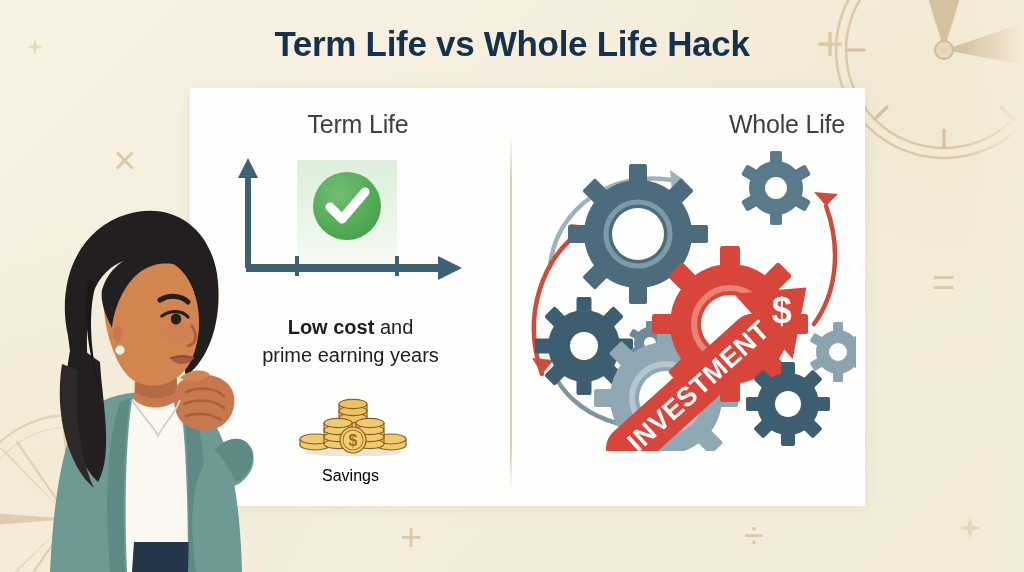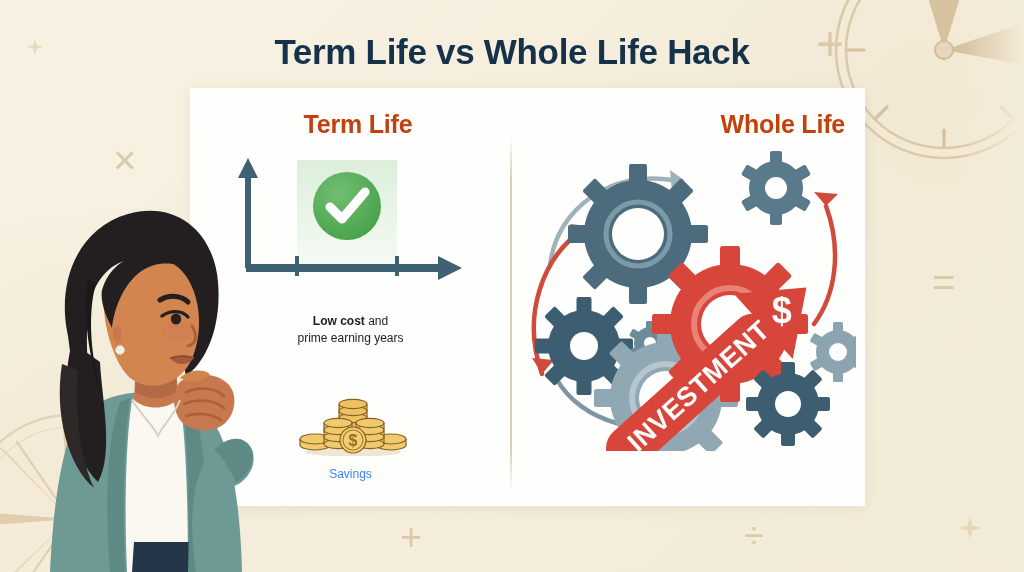--- a/index.html
+++ b/index.html
@@ -47,22 +47,22 @@
     width: 675px;
     height: 418px;
     background: #FEFEFC;
     box-shadow: 0 2px 14px rgba(120,105,75,0.10);
   }
 
   .panel-title {
     position: absolute;
     top: 22px;
     font-size: 25px;
-    font-weight: bold;
-    color: #c2410c;
+    font-weight: normal;
+    color: #404040;
     letter-spacing: -0.2px;
     text-align: center;
   }
   #title-term  { left: 18px;  width: 300px; }
   #title-whole { left: 355px; width: 300px; text-align: right; }
 
   #divider {
     position: absolute;
     left: 320px;
     top: 48px;
@@ -74,53 +74,52 @@
   
   #page-title {
     position: absolute;
     left: 0; top: 24px;
     width: 1024px;
     text-align: center;
     font-size: 35px;
     font-weight: bold;
     color: #16324A;
     letter-spacing: -0.3px;
-    margin-top: 8px;
   }
 
   
   #chart-area { position: absolute; left: 40px; top: 68px; width: 250px; height: 135px; }
 
   #plateau {
     position: absolute;
     left: 67px; top: 4px;
     width: 100px; height: 108px;
     background: linear-gradient(to bottom, #DCEFDB 0%, #EAF5E8 55%, #F6FBF5 100%);
   }
 
   .benefit-text {
     position: absolute;
     left: 8px;
     top: 225px;
     width: 305px;
     text-align: center;
-    font-size: 12px;
+    font-size: 20px;
     line-height: 1.42;
     color: #1E1E1E;
   }
   .benefit-text b { font-weight: bold; }
 
   #coins { position: absolute; left: 108px; top: 310px; width: 110px; height: 58px; }
 
   .caption {
     position: absolute;
     width: 305px;
     text-align: center;
-    font-size: 12px;
-    color: #3b82f6;
+    font-size: 16px;
+    color: #000000;
   }
   #caption-savings { left: 8px;   top: 379px; }
   #caption-high    { left: 352px; top: 379px; }
 
   
   #gears-area { position: absolute; left: 336px; top: 58px; width: 330px; height: 305px; }
 
   
   #person { position: absolute; left: 28px; top: 186px; width: 250px; height: 386px; }
 </style>

